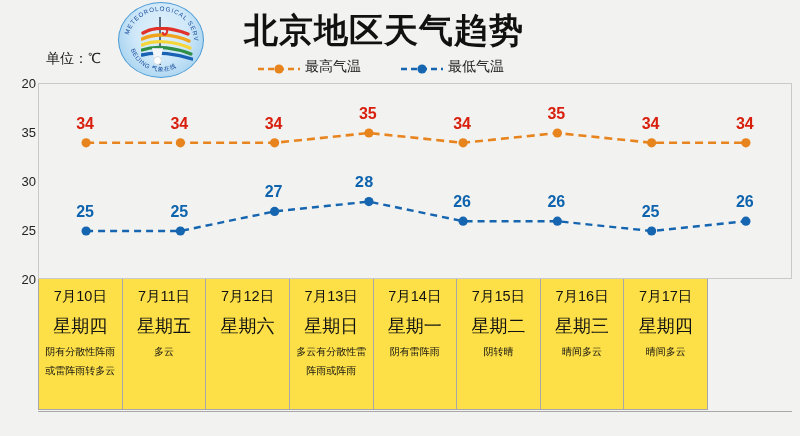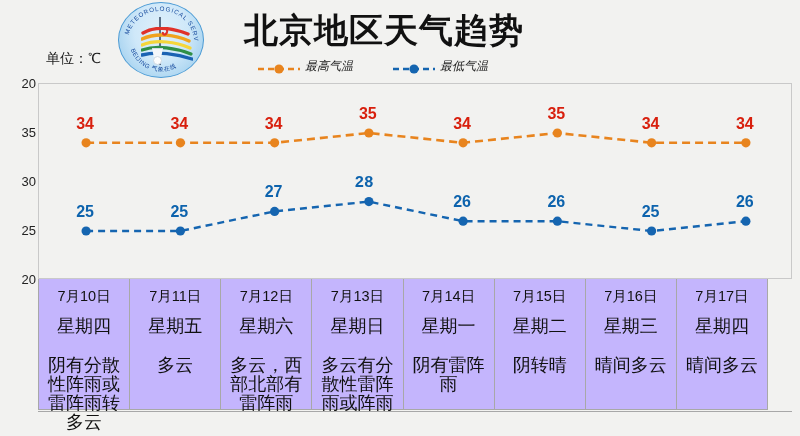--- a/index.html
+++ b/index.html
@@ -78,21 +78,21 @@
   #legend {
     position: absolute;
     left: 258px; top: 58px;
     display: flex; gap: 40px; align-items: center;
   }
   .legend-item { display: flex; align-items: center; gap: 5px; }
   .legend-sym {
     position: relative;
     width: 42px; height: 12px;
   }
-  .legend-text { font-size: 12px; color: #1a1a1a; white-space: nowrap; font-style: italic; }
+  .legend-text { font-size: 14px; color: #1a1a1a; white-space: nowrap; }
 
   #publisher {
     position: absolute;
     left: 533px; top: 32px;
     font-size: 13.5px; color: #1a1a1a;
     line-height: 21px;
     white-space: nowrap;
   }
 
   
@@ -127,46 +127,46 @@
     margin-left: -20px;
     white-space: nowrap;
   }
   .dlabel.hi { color: #d81f0d; }
   .dlabel.lo { color: #0d63ad; }
 
   
   #table {
     position: absolute;
     left: 38px; top: 279px;
-    width: 730px; height: 131px;
+    width: 670px; height: 131px;
     display: flex;
     border: 1px solid #a8a8a8;
     border-top: none;
-    background: #c4b5fd;
+    background: #fde047;
   }
   .col {
     flex: 1 1 0;
     border-right: 1px solid #a8a8a8;
     padding: 7px 4px 0 4px;
     text-align: center;
   }
   .col:last-child { border-right: none; }
   .c-date {
     font-size: 14.5px; color: #111;
     line-height: 20px;
     white-space: nowrap;
   }
   .c-week {
     font-size: 18px; color: #111;
     line-height: 20px; margin-top: 10px;
     white-space: nowrap;
   }
   .c-desc {
-    font-size: 18px; color: #111;
-    line-height: 19px; margin-top: 20px; text-align: center;
+    font-size: 10px; color: #111;
+    line-height: 19px; margin-top: 6px; text-align: center;
   }
   #table-underline {
     position: absolute;
     left: 38px; top: 411px;
     width: 754px; height: 0;
     border-top: 1px solid #a8a8a8;
   }
 </style>
 </head>
 <body>
@@ -266,21 +266,20 @@
       <div class="c-desc">阴有分散性阵雨或雷阵雨转多云</div>
     </div>
     <div class="col">
       <div class="c-date">7月11日</div>
       <div class="c-week">星期五</div>
       <div class="c-desc">多云</div>
     </div>
     <div class="col">
       <div class="c-date">7月12日</div>
       <div class="c-week">星期六</div>
-      <div class="c-desc">多云，西部北部有雷阵雨</div>
     </div>
     <div class="col">
       <div class="c-date">7月13日</div>
       <div class="c-week">星期日</div>
       <div class="c-desc">多云有分散性雷阵雨或阵雨</div>
     </div>
     <div class="col">
       <div class="c-date">7月14日</div>
       <div class="c-week">星期一</div>
       <div class="c-desc">阴有雷阵雨</div>

